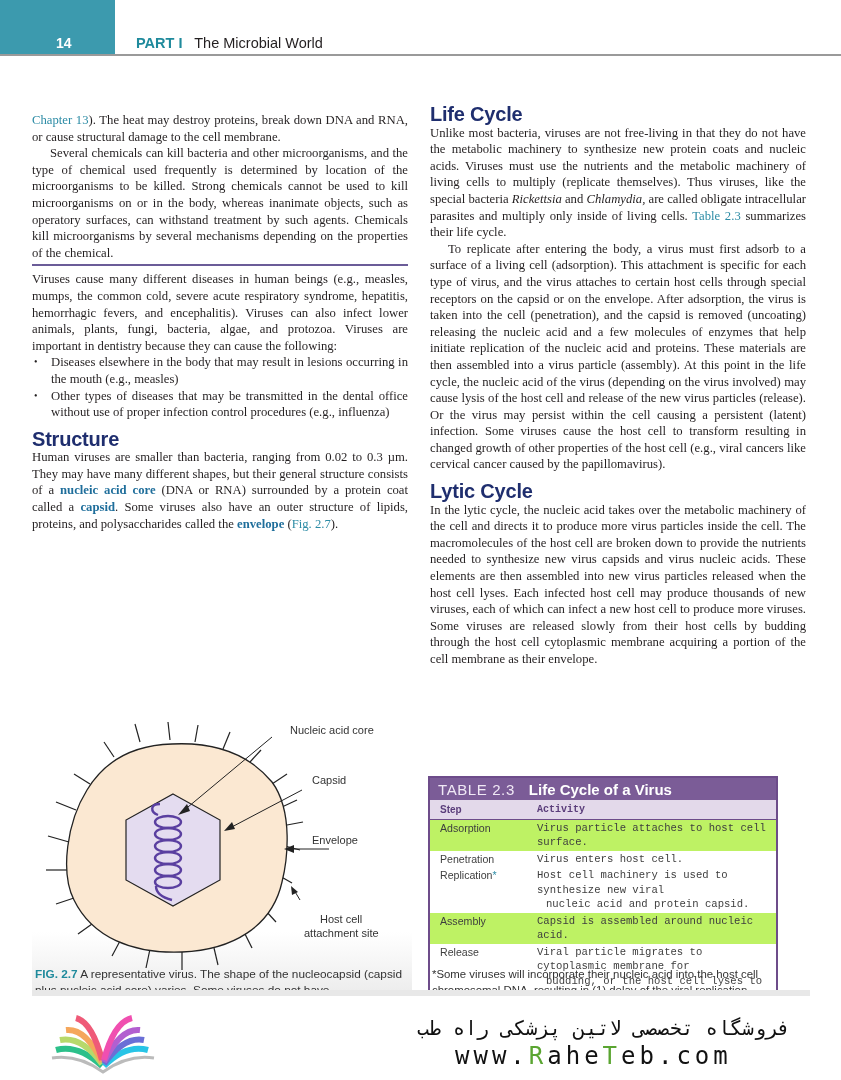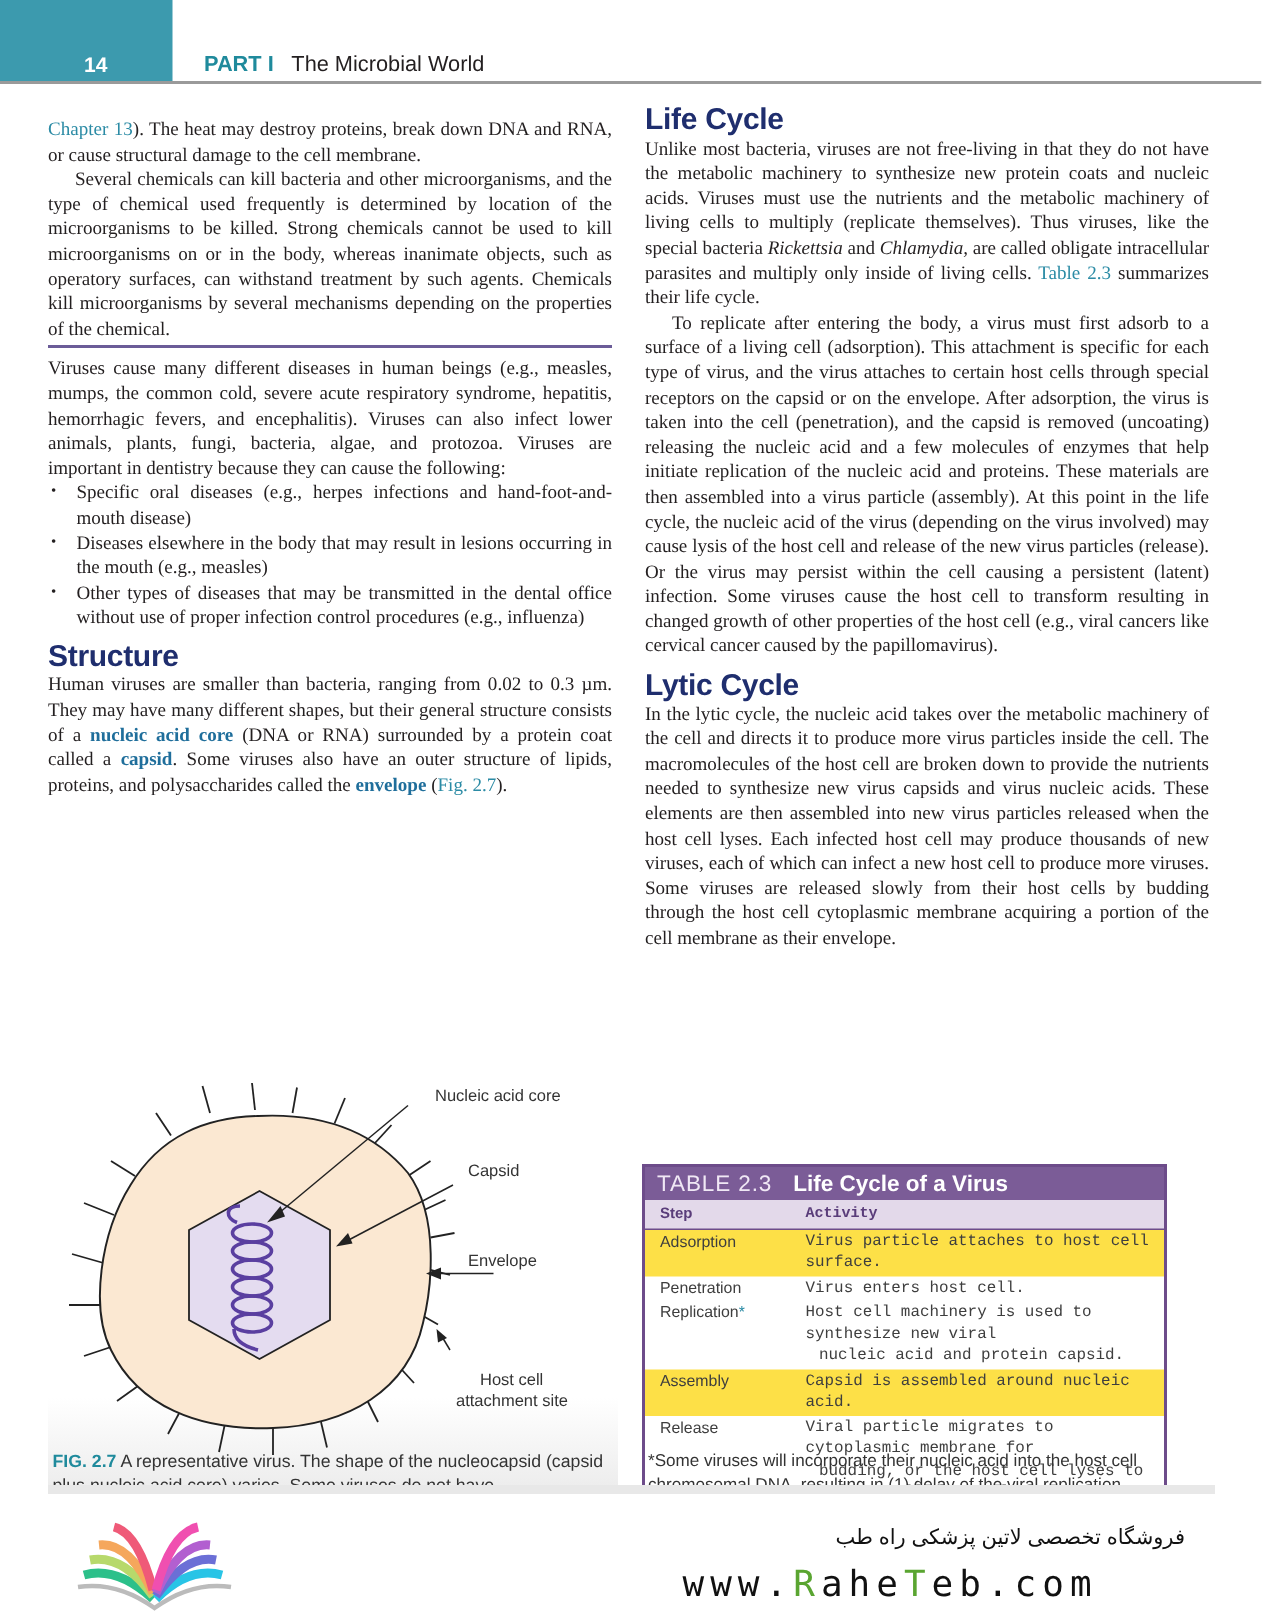--- a/index.html
+++ b/index.html
@@ -6,21 +6,21 @@
   html, body { width: 841px; height: 1080px; background: #ffffff; overflow: hidden; }
   body { position: relative; font-family: "Liberation Serif", "DejaVu Serif", serif; color: #231f20; }
 
   .header-tab { position: absolute; left: 0; top: 0; width: 115px; height: 55px; background: #3c9aae; }
   .page-num { position: absolute; left: 56px; top: 35px; font-family: "Liberation Sans", sans-serif; font-weight: bold; font-size: 14px; color: #ffffff; }
   .part-label { position: absolute; left: 136px; top: 35px; font-family: "Liberation Sans", sans-serif; font-size: 14.5px; }
   .part-label .part { color: #1f8a9c; font-weight: bold; margin-right: 8px; }
   .part-label .title { color: #231f20; }
   .header-rule { position: absolute; left: 0; top: 54px; width: 841px; height: 2px; background: #9a9a9a; }
 
-  .col { position: absolute; width: 376px; font-size: 12.7px; line-height: 16.6px; text-align: justify; hyphens: manual; }
+  .col { position: absolute; width: 376px; font-size: 12.7px; line-height: 16.6px; text-align: justify; hyphens: manual; margin-top: 34px; }
   .col-left { left: 32px; top: 78px; }
   .col-right { left: 430px; top: 72px; }
   .col p { margin: 0; }
   .col p.indent { text-indent: 18px; }
   .link { color: #2b8ba5; }
   .kw { color: #1f6e9b; font-weight: bold; }
 
   .h-viruses { font-family: "Liberation Sans", sans-serif; font-weight: bold; font-size: 17px; color: #4a3b7a; margin-top: 15px; letter-spacing: -0.2px; }
   .h-rule { height: 2px; background: #6b5c98; margin: 3px 0 5px 0; }
   .h-sub { font-family: "Liberation Sans", sans-serif; font-weight: bold; font-size: 20px; color: #1f2e6e; margin-top: 10px; margin-bottom: 2px; letter-spacing: -0.2px; }
@@ -35,30 +35,30 @@
   .fig-caption { position: absolute; left: 35px; top: 966px; width: 380px; font-family: "Liberation Sans", sans-serif; font-size: 11.8px; line-height: 16px; color: #333; }
   .fig-caption .fig-no { color: #1f8a9c; font-weight: bold; }
 
   .table-box { position: absolute; left: 428px; top: 776px; width: 350px; border: 2px solid #6d4c8a; background: #ffffff; }
   .table-head { background: #7b5c97; color: #ffffff; height: 22px; display: flex; align-items: center; padding-left: 8px; font-family: "Liberation Sans", sans-serif; }
   .table-head .tnum { font-size: 15px; letter-spacing: 0.6px; margin-right: 14px; color: #f0e8f5; }
   .table-head .ttitle { font-size: 15px; font-weight: bold; }
   .tbody { background: #ffffff; padding: 0 6px 4px 6px; font-family: "Liberation Sans", sans-serif; font-size: 10.6px; line-height: 14.5px; color: #3e3e3e; }
   .thead-row { display: flex; font-weight: bold; color: #5a3d7a; font-size: 10px; padding: 3px 4px 1px 4px; border-bottom: 1.5px solid #6d4c8a; background: #e3d9ea; margin: 0 -6px; padding-left: 10px; }
   .trow { display: flex; padding: 1px 4px; margin: 0 -6px; padding-left: 10px; }
-  .trow.shade { background: #fde047; }
+  .trow.shade { background: #bef264; }
   .c1 { width: 97px; flex-shrink: 0; }
   .c2 { flex: 1; padding-right: 4px; font-family: Liberation Mono, monospace; }
   .c2 .cont { padding-left: 9px; display: block; }
   .asterisk { color: #2b8ba5; }
   .table-foot { position: absolute; left: 432px; top: 966px; width: 376px; font-family: "Liberation Sans", sans-serif; font-size: 11.4px; line-height: 16px; color: #333; }
   .bottom-shade { position: absolute; left: 32px; top: 990px; width: 778px; height: 6px; background: #e8e8e8; }
   .watermark { position: absolute; left: 0; top: 996px; width: 841px; height: 84px; background: #ffffff; }
   .wm-logo { position: absolute; left: 48px; top: 12px; }
-  .wm-fa { position: absolute; left: 410px; top: 20px; width: 380px; text-align: right; direction: rtl; font-family: Liberation Sans, sans-serif; font-size: 14px; color: #111; }
+  .wm-fa { position: absolute; left: 410px; top: 20px; width: 380px; text-align: right; direction: rtl; font-family: Liberation Mono, monospace; font-size: 20px; color: #111; }
   .wm-url { position: absolute; left: 455px; top: 46px; font-family: "DejaVu Sans Mono", monospace; font-size: 24px; letter-spacing: 4px; color: #111; }
   .wm-url .g { color: #5aa531; }
 </style>
 </head>
 <body>
 
 <div class="header-tab"></div>
 <div class="page-num">14</div>
 <div class="part-label">
   <span class="part">PART I</span>
@@ -66,21 +66,20 @@
 </div>
 <div class="header-rule"></div>
 
 <div class="col col-left">
   <p><span class="link">Chapter 13</span><span>). The heat may destroy proteins, break down DNA and RNA, or cause structural damage to the cell membrane.</span></p>
   <p class="indent">Several chemicals can kill bacteria and other microorganisms, and the type of chemical used frequently is determined by location of the microorganisms to be killed. Strong chemicals cannot be used to kill microorganisms on or in the body, whereas inanimate objects, such as operatory surfaces, can withstand treatment by such agents. Chemicals kill microorganisms by several mechanisms depending on the properties of the chemical.</p>
 
   <div class="h-rule"></div>
   <p>Viruses cause many different diseases in human beings (e.g., measles, mumps, the common cold, severe acute respiratory syndrome, hepatitis, hemorrhagic fevers, and encephalitis). Viruses can also infect lower animals, plants, fungi, bacteria, algae, and protozoa. Viruses are important in dentistry because they can cause the following:</p>
   <ul class="bullets">
-    <li>Specific oral diseases (e.g., herpes infections and hand-foot-and-mouth disease)</li>
     <li>Diseases elsewhere in the body that may result in lesions occurring in the mouth (e.g., measles)</li>
     <li>Other types of diseases that may be transmitted in the dental office without use of proper infection control procedures (e.g., influenza)</li>
   </ul>
 
   <div class="h-sub">Structure</div>
   <p><span>Human viruses are smaller than bacteria, ranging from 0.02 to 0.3 µm. They may have many different shapes, but their general structure consists of a </span><span class="kw">nucleic acid core</span><span> (DNA or RNA) surrounded by a protein coat called a </span><span class="kw">capsid</span><span>. Some viruses also have an outer structure of lipids, proteins, and polysaccharides called the </span><span class="kw">envelope</span><span> (</span><span class="link">Fig. 2.7</span><span>).</span></p>
 </div>
 
 <div class="col col-right">
   <div class="h-sub first">Life Cycle</div>

